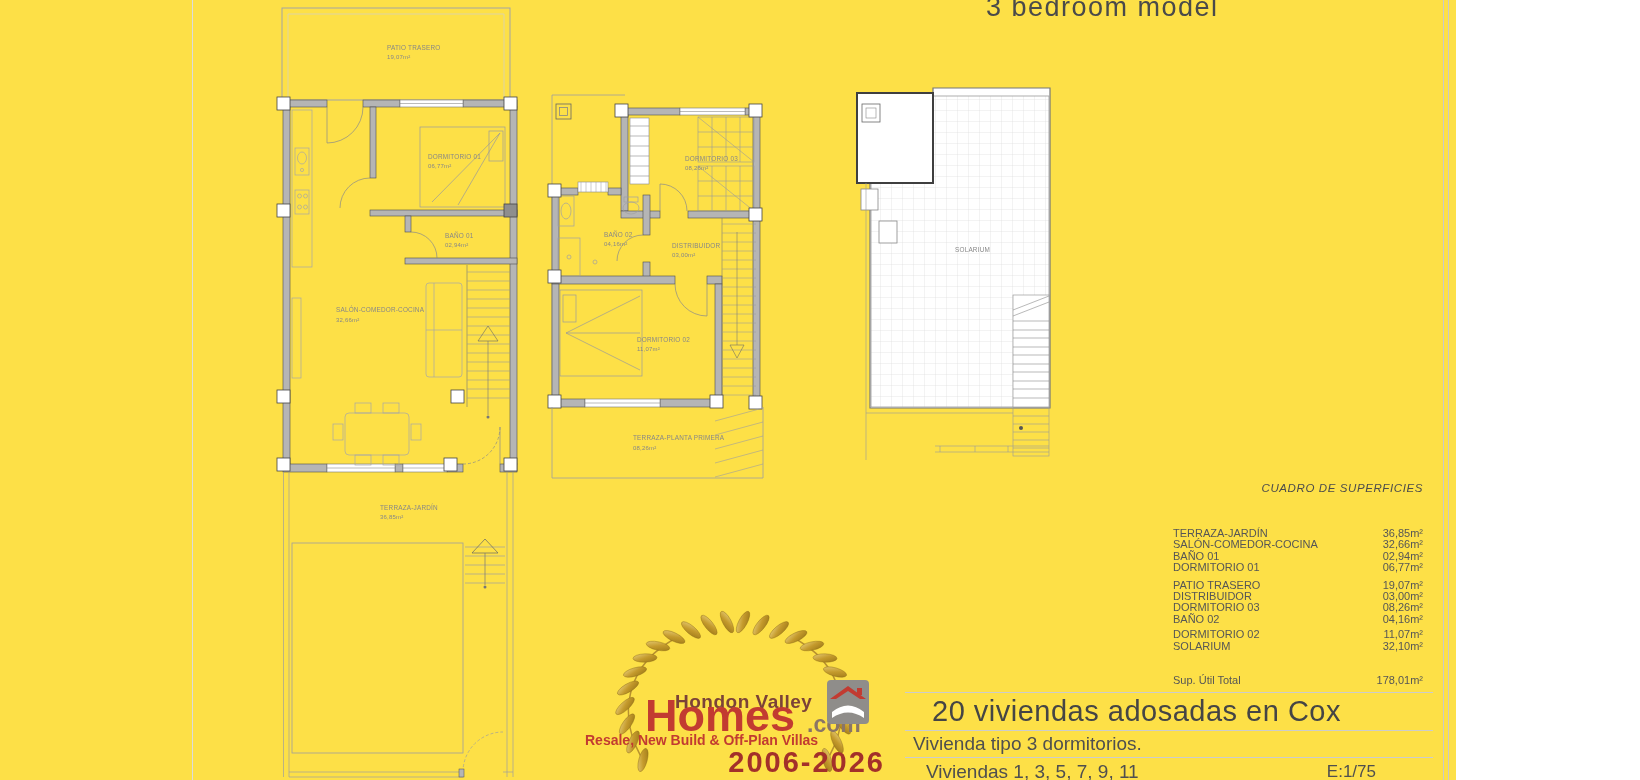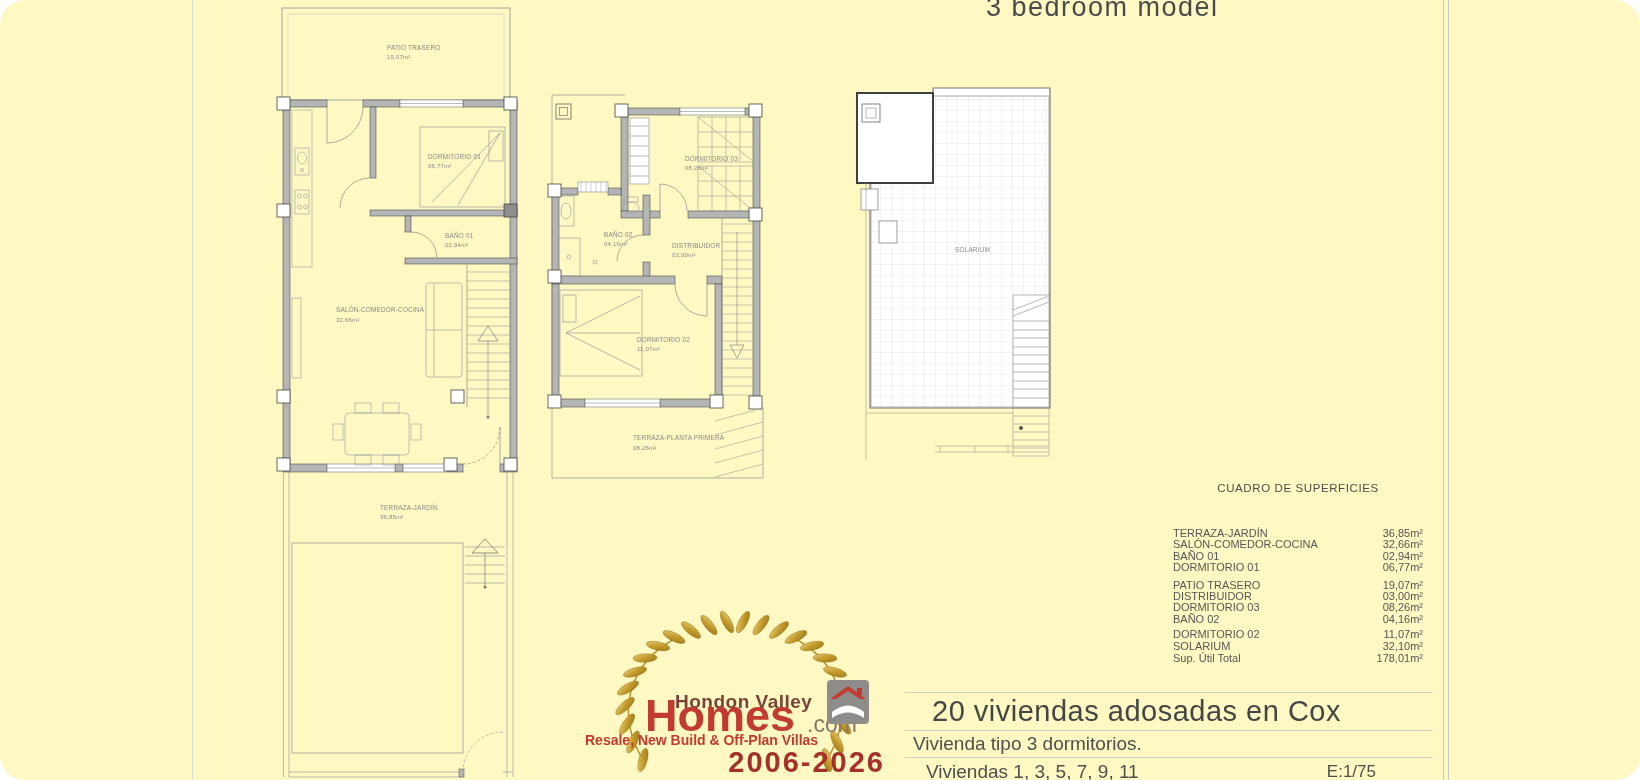--- a/index.html
+++ b/index.html
@@ -1,47 +1,47 @@
 <!DOCTYPE html>
 <html><head>
 <meta charset="utf-8">
 <style>
   html,body{margin:0;padding:0;background:#fff;}
-  .sheet{position:relative;width:1640px;height:780px;background:#fef9c3;overflow:hidden;
-         font-family:"Liberation Sans",sans-serif;color:#4a4a4a;border-radius:25px;}
+  .sheet{position:relative;width:1456px;height:780px;background:#fde047;overflow:hidden;
+         font-family:"Liberation Sans",sans-serif;color:#4a4a4a;}
   .vline{position:absolute;top:0;width:1px;height:780px;}
   .vl-left{left:192px;background:#dcdcdc;}
   .vl-r1{left:1443px;background:#c9c9c9;}
   .vl-r2{left:1448px;background:#c9c9c9;}
   .model-label{position:absolute;left:986px;top:-8px;font-size:27px;letter-spacing:1.5px;color:#4a4a4a;}
   svg.plan{position:absolute;}
   svg.plan text{fill:#878787;font-size:6.4px;letter-spacing:.2px;font-family:"Liberation Sans",sans-serif;}
   svg.plan text.area{font-size:6px;}
   
   .surface-table{position:absolute;left:1173px;top:481px;width:250px;font-size:11px;color:#565656;}
-  .st-title{font-size:11.5px;letter-spacing:.6px;text-align:center;color:#4c4c4c;line-height:14px;}
+  .st-title{font-size:11.5px;letter-spacing:.6px;text-align:right;color:#4c4c4c;line-height:14px;font-style:italic;}
   .st-rows{margin-top:33px;}
   .trow{display:flex;justify-content:space-between;line-height:11.4px;}
   .trow.gap1{margin-top:6px;}
   .trow.gap2{margin-top:4px;}
-  .trow.total{line-height:13px;}
+  .trow.total{margin-top:22px;line-height:13px;}
   
   .title-block{position:absolute;left:905px;top:692px;width:528px;}
   .tb-line{height:1px;background:#cccccc;}
   .tb-title{font-size:29px;letter-spacing:.5px;color:#454545;padding-left:27px;line-height:37px;}
   .tb-sub{font-size:19px;color:#4f4f4f;padding-left:8px;line-height:26px;}
   .tb-bottom{display:flex;justify-content:space-between;padding-left:21px;padding-right:57px;
              font-size:19px;color:#4f4f4f;line-height:24px;margin-top:2px;}
   .tb-scale{font-size:17px;}
   
   .logo{position:absolute;left:585px;top:608px;width:300px;height:172px;}
   .logo .wreath{position:absolute;left:0;top:0;}
   .lg-hondon{position:absolute;left:90px;top:83px;font-size:19px;font-weight:700;color:#7b4238;letter-spacing:.5px;}
   .lg-homes{position:absolute;left:60px;top:82px;font-size:45px;font-weight:700;color:#c23b31;}
-  .lg-com{position:absolute;left:222px;top:103px;font-size:23px;font-weight:400;color:#8a7566;}
+  .lg-com{position:absolute;left:222px;top:103px;font-size:23px;font-weight:700;color:#8a7566;}
   .lg-icon{position:absolute;left:242px;top:72px;}
   .lg-tagline{position:absolute;left:0;top:124px;width:100%;text-align:left;font-size:14px;font-weight:700;color:#c23b31;}
   .lg-years{position:absolute;left:0;top:138px;width:100%;text-align:right;font-size:29px;font-weight:700;
             color:#a3302a;letter-spacing:2px;}
 </style>
 </head>
 <body>
 
 <div class="sheet">
 

